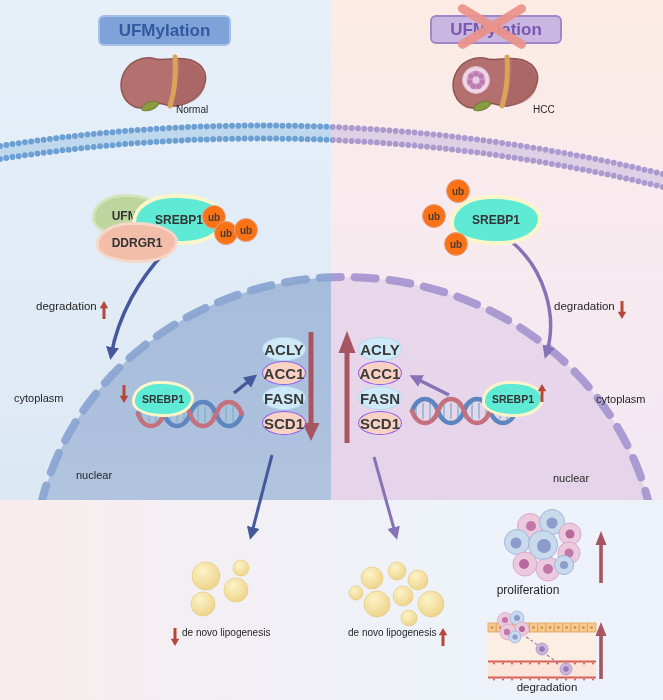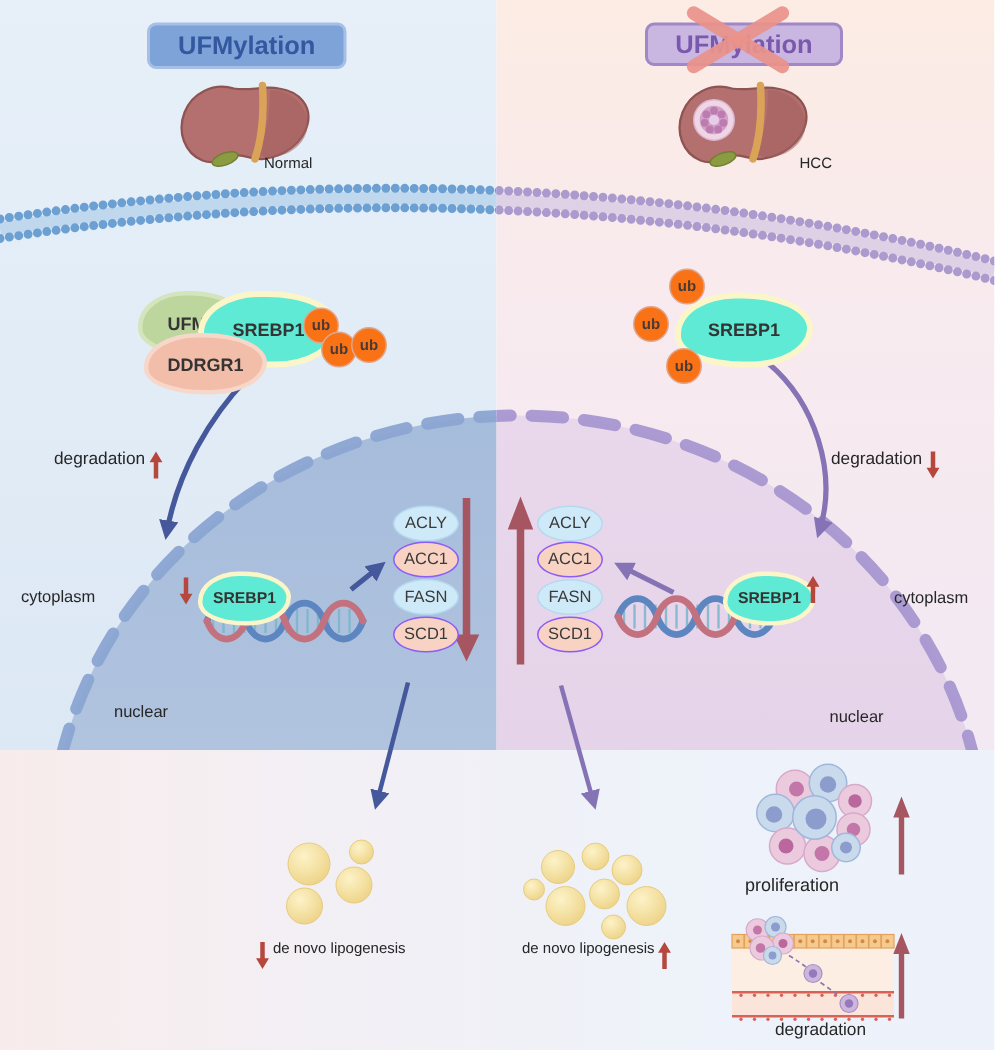--- a/index.html
+++ b/index.html
@@ -22,21 +22,21 @@
          font-weight:700;color:#343434;text-align:center;
          border-radius:46% 54% 48% 52% / 58% 50% 56% 44%;}
   .cloud.yellow{background:#5eead4;border:4px solid #fbf6c9;}
   .cloud.grey{background:#d9d7e4;border:3px solid #e9e7f1;}
   .cloud.green{background:#bcd69e;border:3px solid #d4e4bd;}
   .cloud.salmon{background:#f2bda9;border:3px solid #f7d7c9;}
   .ub{position:absolute;z-index:6;width:22px;height:22px;border-radius:50%;background:#f97316;
       border:1.5px solid #dfa68e;display:flex;align-items:center;justify-content:center;
       font-size:10px;font-weight:700;color:#4a3a33;}
   .gene{position:absolute;z-index:2;width:42px;height:22px;border-radius:50%;
-        display:flex;align-items:center;justify-content:center;font-size:11px;font-weight:400;color:#3a3a3a;}
+        display:flex;align-items:center;justify-content:center;font-size:15px;font-weight:700;color:#3a3a3a;}
   .gene.blue{background:#cee9f8;border:1px solid #b7d9ee;}
   .gene.salmon{background:#f8d2c3;border:1px solid #8b5cf6;}
   .mini-arrow{position:absolute;z-index:5;}
   .mini-arrow svg,.flex-lbl svg{display:block;}
   .center-lbl{text-align:center;}
 </style>
 </head>
 <body>
 
 <div id="fig">

